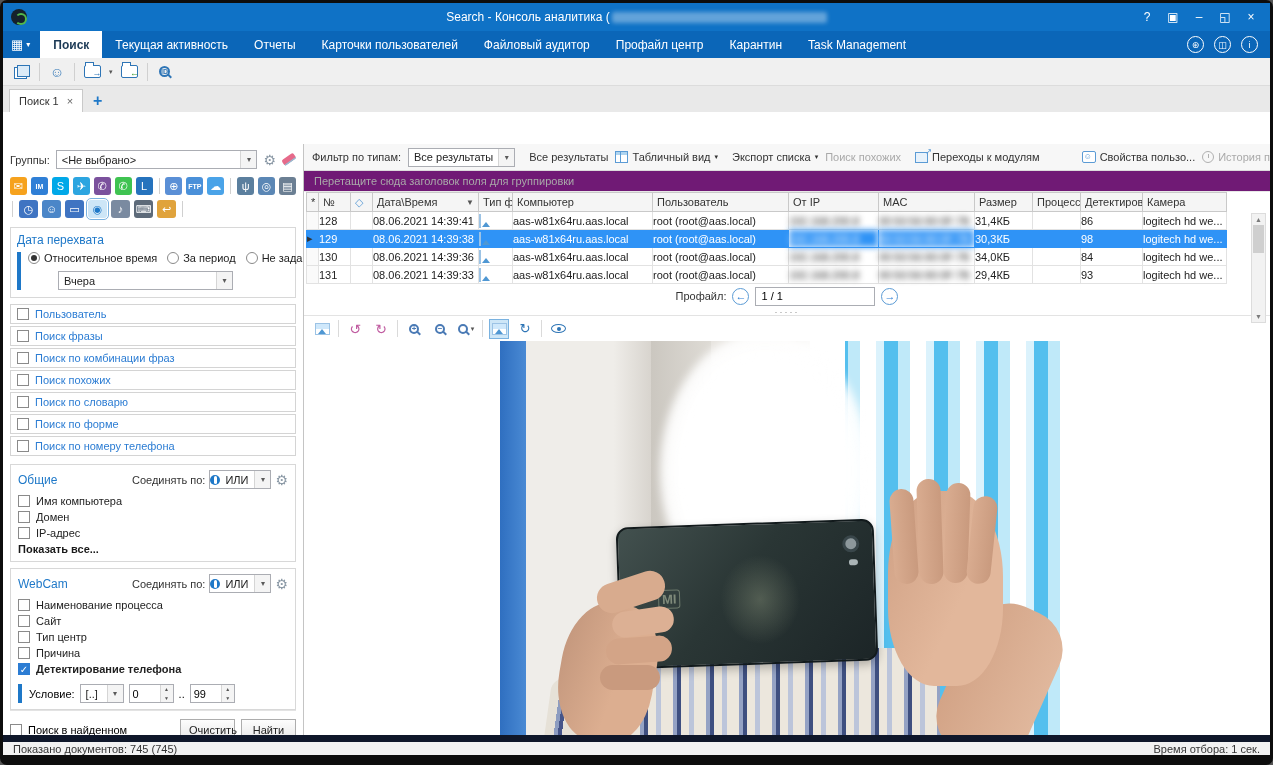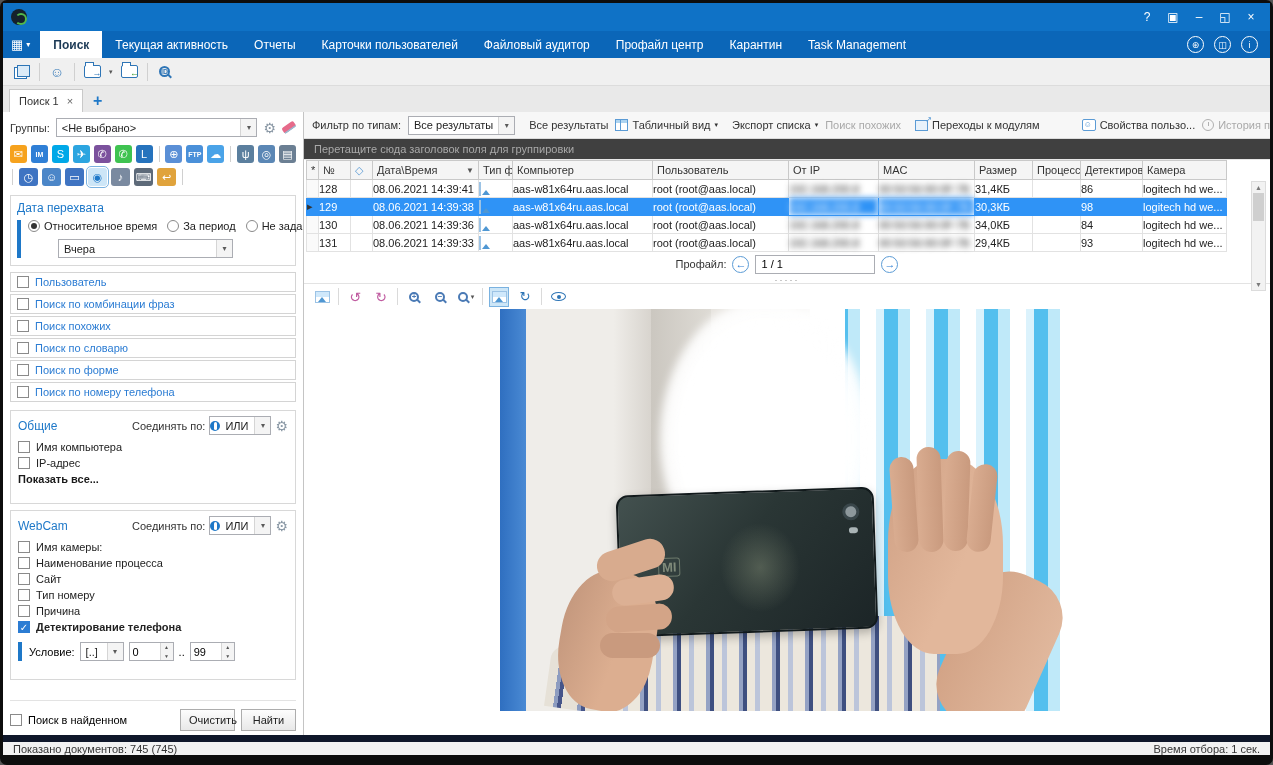--- a/index.html
+++ b/index.html
@@ -37,21 +37,21 @@
   .ico-folder .arr.green { color: #3f9c35; }
   .mag { position: relative; width: 11px; height: 11px; border: 2px solid #2e75b6; border-radius: 50%; display: inline-flex; align-items: center; justify-content: center; font-size: 7px; color: #2e75b6; font-weight: bold; }
   .mag::after { content: ""; position: absolute; width: 5px; height: 2px; background: #2e75b6; transform: rotate(45deg); right: -4px; bottom: -2px; }
 
   
   .tabstrip { height: 26px; background: #e9e9e9; display: flex; align-items: flex-end; padding-left: 6px; flex: none; }
   .doc-tab { background: #fff; border: 1px solid #c9c9c9; border-bottom: none; height: 23px; display: flex; align-items: center; gap: 8px; padding: 0 9px; font-size: 11px; color: #333; }
   .tab-add { color: #1e78c8; font-size: 16px; font-weight: bold; padding: 0 10px 2px; }
 
   
-  .content { flex: 1; display: flex; min-height: 0; }
+  .content { flex: 1; display: flex; min-height: 0; margin-top: 32px; }
   .sidebar { width: 301px; flex: none; border-right: 1px solid #c4c4c4; display: flex; flex-direction: column; padding: 6px 7px 4px; font-size: 11px; overflow: hidden; }
   .main { flex: 1; display: flex; flex-direction: column; min-width: 0; position: relative; }
 
   
   .groups-row { display: flex; align-items: center; gap: 6px; flex: none; }
   .lbl { color: #333; }
   .combo { border: 1px solid #abadb3; background: #fff; height: 19px; display: flex; align-items: center; font-size: 11px; color: #222; }
   .combo .cv { flex: 1; padding: 0 5px; white-space: nowrap; overflow: hidden; }
   .combo .ca { width: 16px; border-left: 1px solid #d5d5d5; background: #f4f4f4; height: 100%; display: flex; align-items: center; justify-content: center; color: #5a5a5a; font-size: 8px; }
   .gear { color: #8a98a5; font-size: 14px; }
@@ -66,21 +66,21 @@
   .datebox { border: 1px solid #d8d8d8; padding: 5px 6px 7px; margin-bottom: 6px; flex: none; }
   .bb-row { display: flex; margin-top: 5px; }
   .bluebar { width: 4px; background: #1e78c8; flex: none; margin-right: 7px; }
   .radios { display: flex; gap: 10px; align-items: center; flex-wrap: nowrap; white-space: nowrap; }
   .radio { width: 12px; height: 12px; border: 1px solid #8a8a8a; border-radius: 50%; background: #fff; position: relative; flex: none; }
   .radio.on::after { content: ""; position: absolute; inset: 2px; border-radius: 50%; background: #333; }
   .ritem { display: flex; align-items: center; gap: 4px; color: #222; }
   .fitem { border: 1px solid #d4d4d4; background: #fff; padding: 3px 6px; display: flex; align-items: center; gap: 6px; color: #2b7cd3; margin-bottom: 2px; flex: none; }
   .chk { width: 12px; height: 12px; border: 1px solid #8a8a8a; background: #fff; flex: none; display: flex; align-items: center; justify-content: center; font-size: 10px; color: #fff; }
   .chk.on { background: #2b7cd3; border-color: #2b7cd3; }
-  .secbox { border: 1px solid #d8d8d8; padding: 5px 7px 18px; margin-top: 6px; flex: none; }
+  .secbox { border: 1px solid #d8d8d8; padding: 5px 7px 6px; margin-top: 6px; flex: none; }
   .sec-head { display: flex; align-items: center; gap: 5px; margin-bottom: 4px; }
   .join { margin-left: auto; display: flex; align-items: center; gap: 4px; color: #333; }
   .or-ico { width: 10px; height: 10px; border-radius: 50%; background: #1e78c8; position: relative; flex: none; }
   .or-ico::after { content:""; position:absolute; left:4px; top:1px; width:3px; height:8px; background:#fff; border-radius:2px; }
   .citem { display: flex; align-items: center; gap: 6px; color: #222; padding: 2px 0; }
   .link { color: #1a1a1a; font-weight: bold; padding-top: 2px; }
   .cond-row { display: flex; align-items: center; gap: 5px; }
   .spin { display: flex; border: 1px solid #abadb3; height: 19px; background: #fff; }
   .spin input { width: 30px; border: none; outline: none; font-size: 11px; padding: 0 3px; font-family: inherit; }
   .spin .sbtns { width: 13px; border-left: 1px solid #d5d5d5; display: flex; flex-direction: column; }
@@ -101,21 +101,21 @@
   .funnel.f2 { background: #8ab6de; }
   .funnel.f3 { background: #7db07a; }
   .modules-ico { width: 13px; height: 11px; border: 1px solid #5b9bd5; position: relative; background: #e8f2fb; }
   .modules-ico::after { content:"↗"; position:absolute; top:-6px; right:-5px; font-size:8px; color:#5b9bd5; }
   .card-ico { width: 14px; height: 12px; border: 1px solid #5b9bd5; border-radius: 2px; background: #fff; position: relative; }
   .card-ico::after { content:"☺"; position:absolute; left:1px; top:0; font-size:8px; color:#5b9bd5; }
   .clock-ico { width: 12px; height: 12px; border: 1px solid #b0b0b0; border-radius: 50%; position: relative; }
   .clock-ico::after { content:""; position:absolute; left:5px; top:2px; width:1px; height:4px; background:#b0b0b0; }
 
   
-  .grouphint { height: 21px; background: #404040; border-bottom: 1px solid #e8e8e8; color: #a9a9a9; font-size: 11px; display: flex; align-items: center; padding: 0 10px; flex: none; }
+  .grouphint { height: 21px; background: #701a75; border-bottom: 1px solid #e8e8e8; color: #a9a9a9; font-size: 11px; display: flex; align-items: center; padding: 0 10px; flex: none; }
   .gridwrap { position: relative; flex: none; }
   table.grid { border-collapse: collapse; table-layout: fixed; width: 920px; font-size: 11px; margin-left: 2px; }
   table.grid th { background: #f5f5f5; border: 1px solid #c9c9c9; font-weight: normal; text-align: left; padding: 2px 4px; color: #333; height: 19px; overflow: hidden; white-space: nowrap; }
   table.grid td { border: 1px solid #e2e2e2; padding: 1px 0; height: 18px; overflow: hidden; white-space: nowrap; color: #222; }
   tr.sel td { background: #2f93f6; color: #fff; border-color: #2f93f6; }
   .mark-col { background: #fafafa; }
   .blur { filter: blur(3px); }
   .pic-ico { width: 15px; height: 12px; border: 1px solid #9cc3e5; background: linear-gradient(180deg,#cfe8fb 55%, #fff 55%); position: relative; }
   .pic-ico::after { content:""; position:absolute; bottom:0; left:2px; border-left:4px solid transparent; border-right:4px solid transparent; border-bottom:5px solid #4f97d3; }
   .tag-ico { color: #5b9bd5; font-size: 11px; }
@@ -186,20 +186,24 @@
   .statusbar { height: 20px; background: #f2f2f2; border-top: 7px solid #0f172a; display: flex; align-items: center; justify-content: space-between; font-size: 11px; color: #333; padding: 0 10px; flex: none; }
 </style>
 </head>
 <body>
 
 <div class="frame">
 <div class="win">
 
   <div class="titlebar">
     <div class="logo"></div>
+    <div class="title-center">
+      <span>Search - Консоль аналитика (</span>
+      <span class="redacted"></span>
+    </div>
     <div class="win-controls">
       <span class="wc">?</span>
       <span class="wc">▣</span>
       <span class="wc">–</span>
       <span class="wc">◱</span>
       <span class="wc">×</span>
     </div>
   </div>
 
   <div class="menubar">
@@ -324,20 +328,24 @@
           </div>
         </div>
       </div>
 
       <div class="fitem">
             <span class="chk"></span>
             <span>Пользователь</span>
           </div>
       <div class="fitem">
             <span class="chk"></span>
+            <span>Поиск фразы</span>
+          </div>
+      <div class="fitem">
+            <span class="chk"></span>
             <span>Поиск по комбинации фраз</span>
           </div>
       <div class="fitem">
             <span class="chk"></span>
             <span>Поиск похожих</span>
           </div>
       <div class="fitem">
             <span class="chk"></span>
             <span>Поиск по словарю</span>
           </div>
@@ -362,53 +370,53 @@
                 </span>
             <span class="gear">⚙</span>
           </span>
         </div>
         <div class="citem">
               <span class="chk"></span>
               <span>Имя компьютера</span>
             </div>
         <div class="citem">
               <span class="chk"></span>
+              <span>Домен</span>
+            </div>
+        <div class="citem">
+              <span class="chk"></span>
               <span>IP-адрес</span>
             </div>
         <div class="link">Показать все...</div>
       </div>
 
       <div class="secbox">
         <div class="sec-head">
           <span class="section-title">WebCam</span>
           <span class="join">
             <span>Соединять по:</span>
             <span class="combo" style="width:62px">
                   <span class="or-ico"></span>
                   <span class="cv">ИЛИ</span>
                   <span class="ca">▾</span>
                 </span>
             <span class="gear">⚙</span>
           </span>
         </div>
         <div class="citem">
               <span class="chk"></span>
-              <span>Имя камеры:</span>
-            </div>
-        <div class="citem">
-              <span class="chk"></span>
               <span>Наименование процесса</span>
             </div>
         <div class="citem">
               <span class="chk"></span>
               <span>Сайт</span>
             </div>
         <div class="citem">
               <span class="chk"></span>
-              <span>Тип номеру</span>
+              <span>Тип центр</span>
             </div>
         <div class="citem">
               <span class="chk"></span>
               <span>Причина</span>
             </div>
         <div class="citem" style="font-weight:bold">
               <span class="chk on">✓</span>
               <span>Детектирование телефона</span>
             </div>
         <div class="bb-row" style="margin-top:7px">

